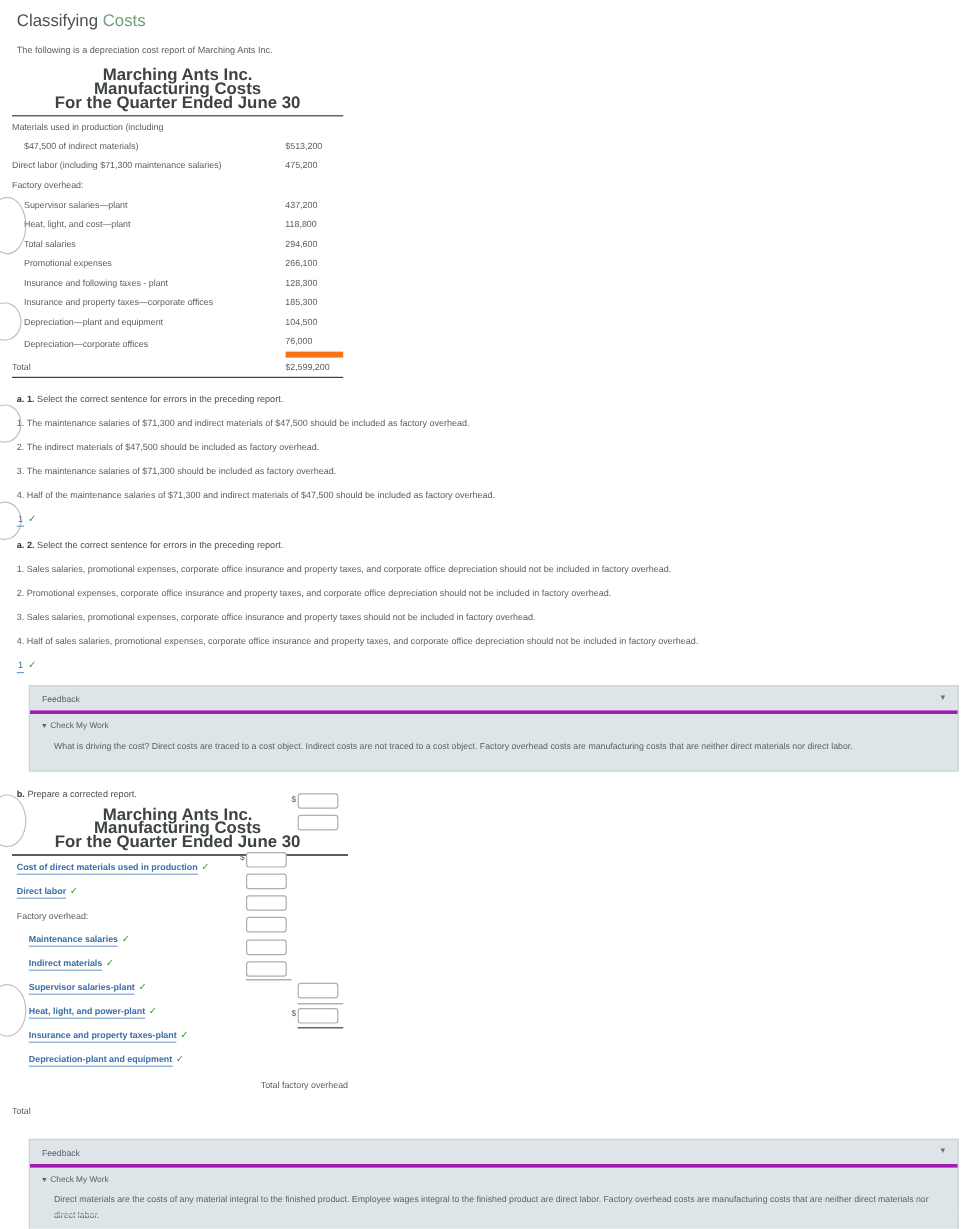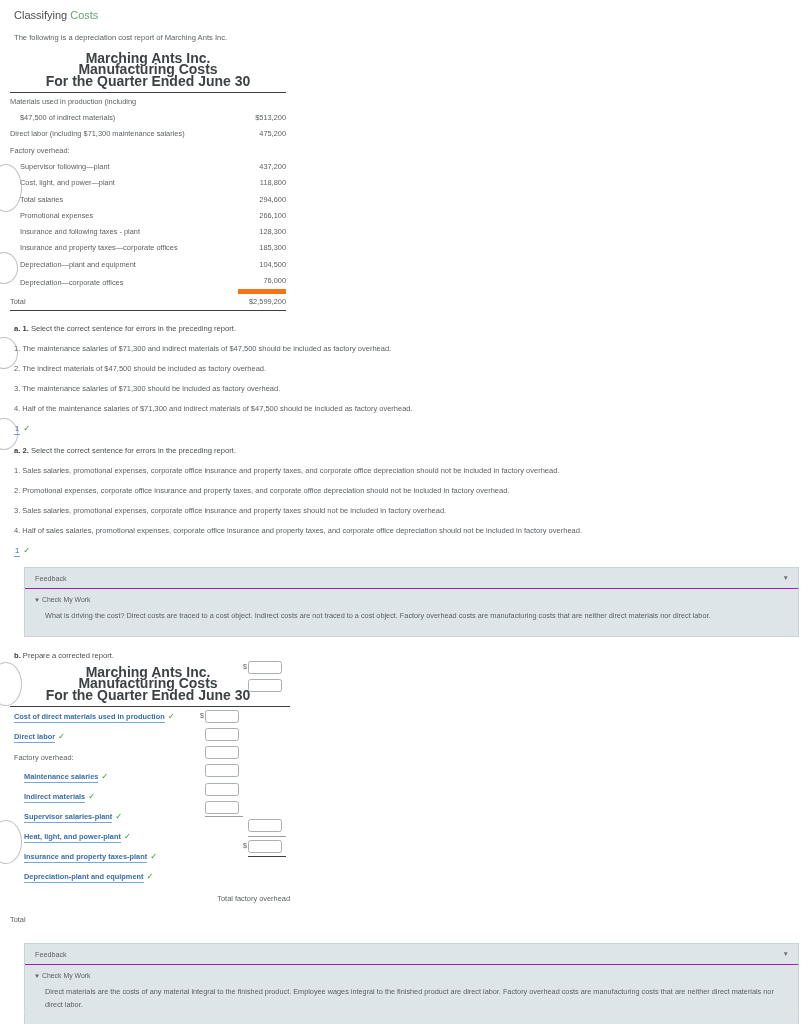--- a/index.html
+++ b/index.html
@@ -26,21 +26,21 @@
     border-radius: 50%;
     background: transparent;
     opacity: .55;
     pointer-events: none;
   }
 
   
   .pad { padding-left: 14px; padding-right: 14px; }
 
   .page-title {
-    font-size: 11px;
+    font-size: 14px;
     color: #4a4f52;
     padding-top: 9px;
   }
   .page-title .accent { color: #6aa377; }
 
   .intro {
     font-size: 7.6px;
     margin-top: 12px;
     color: #5c6164;
   }
@@ -68,21 +68,20 @@
     height: 3px;
     padding: 0;
   }
   table.report td {
     padding: 3.6px 0 3.7px 0;
     color: #5c6164;
     vertical-align: bottom;
     white-space: nowrap;
   }
   table.report td.amt {
-    text-align: right;
     white-space: nowrap;
     margin-top: 32px;
   }
   .ind1 { padding-left: 10px !important; }
   .green { color: #6aa377; }
   .rule-top td { border-top: 5px solid #f97316; }
   .rule-dbl td { border-bottom: 1.6px solid #3a3f42; }
 
   
   .q-head {
@@ -113,21 +112,21 @@
     border: 1px solid #c9d4d8;
     margin: 12px 10px 0 24px;
     width: 775px;
     box-sizing: border-box;
     position: relative;
   }
   .fb-bar {
     font-size: 7.2px;
     color: #5c6164;
     padding: 6px 10px 5px 10px;
-    border-bottom: 1px solid #a21caf;
+    border-bottom: 3px solid #a21caf;
   }
   .fb-caret {
     position: absolute;
     right: 9px;
     top: 6px;
     font-size: 6.5px;
     color: #6d7markup;
     color: #6d7478;
   }
   .fb-cmw {
@@ -249,25 +248,25 @@
         </tr>
         <tr>
           <td class=" green">Direct labor (including $71,300 maintenance salaries)</td>
           <td class="amt">475,200</td>
         </tr>
         <tr>
           <td class=" green">Factory overhead:</td>
           <td class="amt"></td>
         </tr>
         <tr>
-          <td class="ind1">Supervisor following—plant</td>
+          <td class="ind1">Supervisor salaries—plant</td>
           <td class="amt">437,200</td>
         </tr>
         <tr>
-          <td class="ind1">Cost, light, and power—plant</td>
+          <td class="ind1">Heat, light, and cost—plant</td>
           <td class="amt">118,800</td>
         </tr>
         <tr>
           <td class="ind1">Total salaries</td>
           <td class="amt">294,600</td>
         </tr>
         <tr>
           <td class="ind1">Promotional expenses</td>
           <td class="amt">266,100</td>
         </tr>

